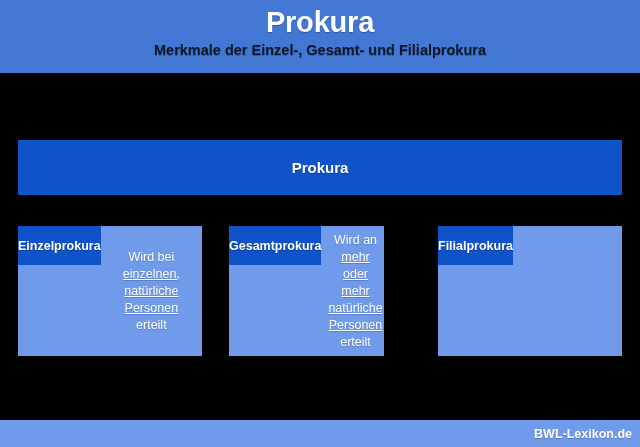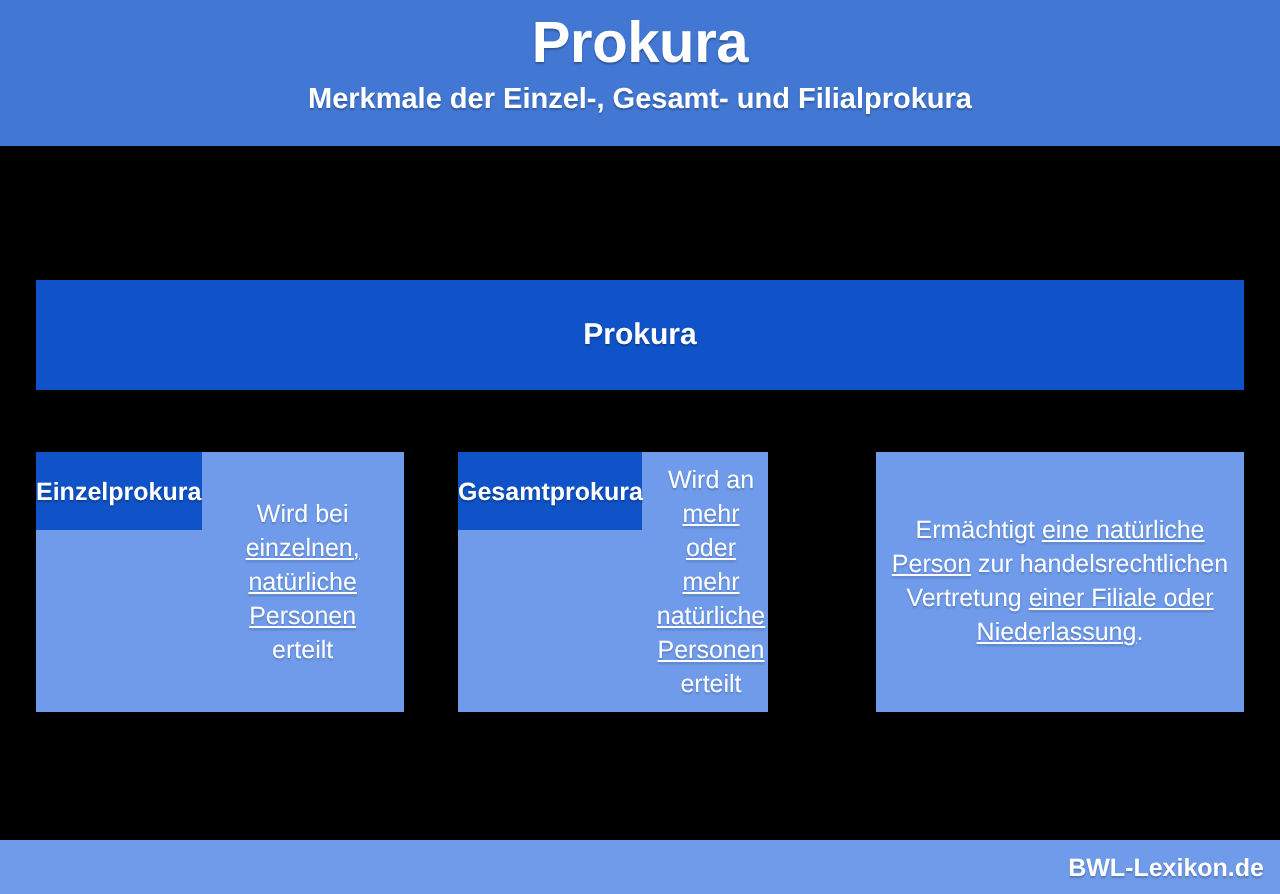--- a/index.html
+++ b/index.html
@@ -30,21 +30,21 @@
   .header-title {
     color: #ffffff;
     font-size: 29px;
     font-weight: bold;
     letter-spacing: -0.2px;
     line-height: 36px;
     margin: 0;
     text-shadow: 0 1px 1px rgba(0,0,0,0.28);
   }
   .header-subtitle {
-    color: #ffffff;
+    color: #0f172a;
     font-size: 14.5px;
     font-weight: bold;
     line-height: 20px;
     margin: 0;
     text-shadow: 0 1px 1px rgba(0,0,0,0.25);
   }
 
   
   .canvas {
     position: absolute;
@@ -168,22 +168,22 @@
   <div class="child-node n1">
     <div class="child-head">
       <span class="child-head-label">Gesamtprokura</span>
     </div>
     <div class="child-body">
       <div class="child-body-text"><span>Wird an </span><u>mehr oder mehr natürliche Personen</u><span> erteilt</span></div>
     </div>
   </div>
 
   <div class="child-node n2">
-    <div class="child-body">
-      <div class="child-body-text"><span>Ermächtigt </span><u>eine natürliche Person</u><span> zur handelsrechtlichen Vertretung </span><u>einer Filiale oder Niederlassung</u><span>.</span></div>
+    <div class="child-head">
+      <span class="child-head-label">Filialprokura</span>
     </div>
   </div>
 
 </div>
 
 <div class="footer">
   <span class="footer-brand">BWL-Lexikon.de</span>
 </div>
 
 </body></html>

